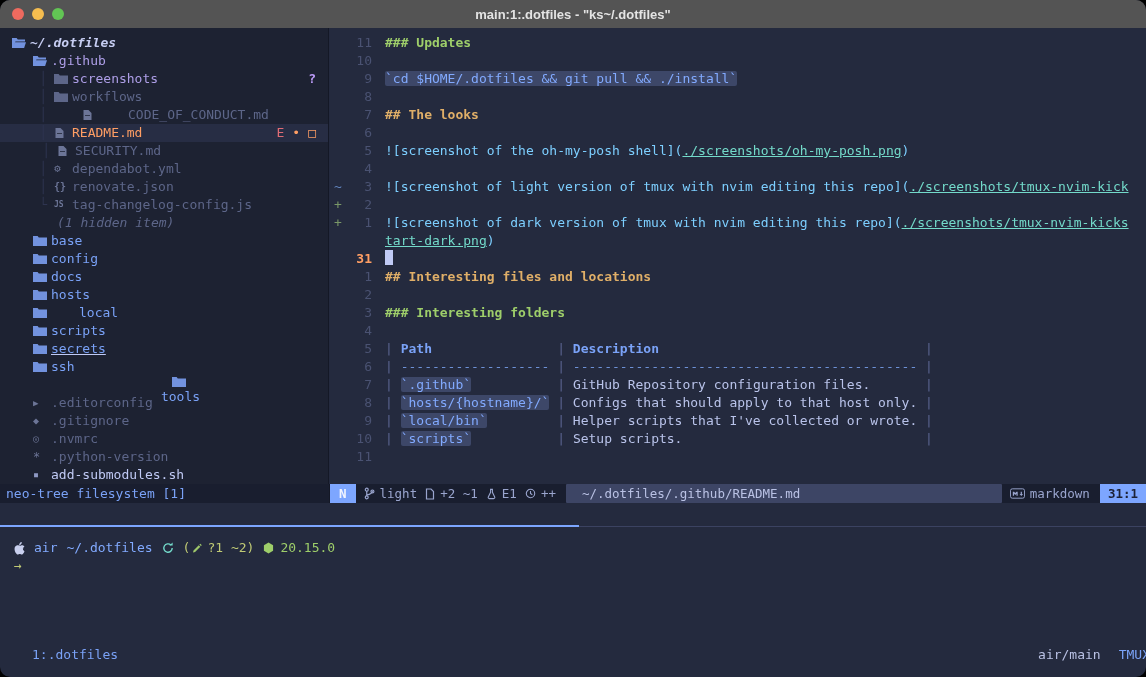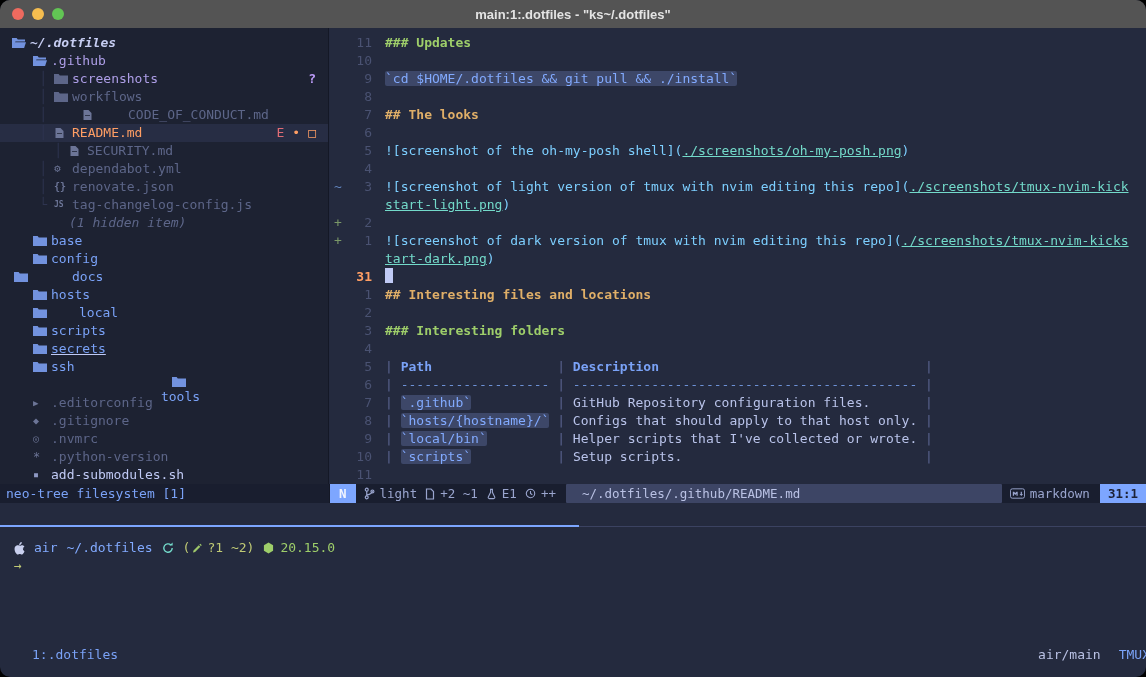--- a/index.html
+++ b/index.html
@@ -110,35 +110,35 @@
                 <path fill="#5d6689" d="M0 1h4.6l1.2 1.6H14V11H0z"></path>
               </svg></span><span class="c-dim">workflows</span></div>
           <div class="trow" style="padding-left: 33px; gap: 28px;"><span class="tguide">│</span><span class="ticon"><svg width="11" height="12" viewBox="0 0 11 12">
                 <path fill="#6c7597" d="M1.5 1h5l3 3v7h-8z"></path>
                 <path fill="#1d2232" d="M3 6.2h5v.9H3z"></path>
               </svg></span><span class="c-dim">CODE_OF_CONDUCT.md</span></div>
           <div class="trow selected" style="padding-left: 33px;"><span class="tguide">│</span><span class="ticon"><svg width="11" height="12" viewBox="0 0 11 12">
                 <path fill="#6c7597" d="M1.5 1h5l3 3v7h-8z"></path>
                 <path fill="#1d2232" d="M3 6.2h5v.9H3z"></path>
               </svg></span><span class="c-orange">README.md</span><span class="badges"><span class="b-red">E</span><span class="b-orange">•</span><span class="b-orange">□</span></span></div>
-          <div class="trow" style="padding-left: 48px;"><span class="tguide">│</span><span class="ticon"><svg width="11" height="12" viewBox="0 0 11 12">
+          <div class="trow" style="padding-left: 36px;"><span class="tguide">│</span><span class="ticon"><svg width="11" height="12" viewBox="0 0 11 12">
                 <path fill="#6c7597" d="M1.5 1h5l3 3v7h-8z"></path>
                 <path fill="#1d2232" d="M3 6.2h5v.9H3z"></path>
               </svg></span><span class="c-dim">SECURITY.md</span></div>
           <div class="trow" style="padding-left: 33px;"><span class="tguide">│</span><span class="ticon"><span style="color:#6c7597;font-size:11px;">⚙</span></span><span class="c-dim">dependabot.yml</span></div>
           <div class="trow" style="padding-left: 33px;"><span class="tguide">│</span><span class="ticon"><span style="color:#6c7597;font-size:10px;font-weight:bold;">{}</span></span><span class="c-dim">renovate.json</span></div>
           <div class="trow" style="padding-left: 33px;"><span class="tguide">└</span><span class="ticon"><span style="color:#6c7597;font-size:8px;font-weight:bold;">JS</span></span><span class="c-dim">tag-changelog-config.js</span></div>
-          <div class="trow" style="padding-left: 30px;"><span class="tguide"> </span><span class="ticon"></span><span class="c-hidden">(1 hidden item)</span></div>
+          <div class="trow" style="padding-left: 18px;"><span class="tguide"> </span><span class="ticon"></span><span class="c-hidden">(1 hidden item)</span></div>
           <div class="trow" style="padding-left: 33px;"><span class="ticon"><svg width="14" height="12" viewBox="0 0 14 12">
                 <path fill="#7292de" d="M0 1h4.6l1.2 1.6H14V11H0z"></path>
               </svg></span><span class="c-blue">base</span></div>
           <div class="trow" style="padding-left: 33px;"><span class="ticon"><svg width="14" height="12" viewBox="0 0 14 12">
                 <path fill="#7292de" d="M0 1h4.6l1.2 1.6H14V11H0z"></path>
               </svg></span><span class="c-blue">config</span></div>
-          <div class="trow" style="padding-left: 14px; gap: 40px;"><span class="ticon"><svg width="14" height="12" viewBox="0 0 14 12">
+          <div class="trow" style="padding-left: 33px;"><span class="ticon"><svg width="14" height="12" viewBox="0 0 14 12">
                 <path fill="#7292de" d="M0 1h4.6l1.2 1.6H14V11H0z"></path>
               </svg></span><span class="c-blue">docs</span></div>
           <div class="trow" style="padding-left: 33px;"><span class="ticon"><svg width="14" height="12" viewBox="0 0 14 12">
                 <path fill="#7292de" d="M0 1h4.6l1.2 1.6H14V11H0z"></path>
               </svg></span><span class="c-blue">hosts</span></div>
           <div class="trow" style="padding-left: 33px; gap: 28px;"><span class="ticon"><svg width="14" height="12" viewBox="0 0 14 12">
                 <path fill="#7292de" d="M0 1h4.6l1.2 1.6H14V11H0z"></path>
               </svg></span><span class="c-blue">local</span></div>
           <div class="trow" style="padding-left: 33px;"><span class="ticon"><svg width="14" height="12" viewBox="0 0 14 12">
                 <path fill="#7292de" d="M0 1h4.6l1.2 1.6H14V11H0z"></path>
@@ -164,21 +164,20 @@
       <div id="erows">
           <div class="erow"><span class="sign s-add"></span><span class="lnum">11</span><span class="ltxt"><span class="seg-h3">### Updates</span></span></div>
           <div class="erow"><span class="sign s-add"></span><span class="lnum">10</span><span class="ltxt"></span></div>
           <div class="erow"><span class="sign s-add"></span><span class="lnum">9</span><span class="ltxt"><span class="seg-icode">`cd $HOME/.dotfiles &amp;&amp; git pull &amp;&amp; ./install`</span></span></div>
           <div class="erow"><span class="sign s-add"></span><span class="lnum">8</span><span class="ltxt"></span></div>
           <div class="erow"><span class="sign s-add"></span><span class="lnum">7</span><span class="ltxt"><span class="seg-h2">## The looks</span></span></div>
           <div class="erow"><span class="sign s-add"></span><span class="lnum">6</span><span class="ltxt"></span></div>
           <div class="erow"><span class="sign s-add"></span><span class="lnum">5</span><span class="ltxt"><span class="seg-link">![screenshot of the oh-my-posh shell](</span><span class="seg-url">./screenshots/oh-my-posh.png</span><span class="seg-link">)</span></span></div>
           <div class="erow"><span class="sign s-add"></span><span class="lnum">4</span><span class="ltxt"></span></div>
           <div class="erow"><span class="sign s-chg">~</span><span class="lnum">3</span><span class="ltxt"><span class="seg-link">![screenshot of light version of tmux with nvim editing this repo](</span><span class="seg-url">./screenshots/tmux-nvim-kick</span></span></div>
-          <div class="erow"><span class="sign s-add"></span><span class="lnum"></span><span class="ltxt"><span class="seg-url">start-light.png</span><span class="seg-link">)</span></span></div>
           <div class="erow"><span class="sign s-add">+</span><span class="lnum">2</span><span class="ltxt"></span></div>
           <div class="erow"><span class="sign s-add">+</span><span class="lnum">1</span><span class="ltxt"><span class="seg-link">![screenshot of dark version of tmux with nvim editing this repo](</span><span class="seg-url">./screenshots/tmux-nvim-kicks</span></span></div>
           <div class="erow"><span class="sign s-add"></span><span class="lnum"></span><span class="ltxt"><span class="seg-url">tart-dark.png</span><span class="seg-link">)</span></span></div>
           <div class="erow"><span class="sign s-add"></span><span class="lnum cur">31</span><span class="ltxt"><span class="cursorblock"></span></span></div>
           <div class="erow"><span class="sign s-add"></span><span class="lnum">1</span><span class="ltxt"><span class="seg-h2">## Interesting files and locations</span></span></div>
           <div class="erow"><span class="sign s-add"></span><span class="lnum">2</span><span class="ltxt"></span></div>
           <div class="erow"><span class="sign s-add"></span><span class="lnum">3</span><span class="ltxt"><span class="seg-h3">### Interesting folders</span></span></div>
           <div class="erow"><span class="sign s-add"></span><span class="lnum">4</span><span class="ltxt"></span></div>
           <div class="erow"><span class="sign s-add"></span><span class="lnum">5</span><span class="ltxt"><span class="seg-pipe">| </span><span class="seg-th">Path</span><span class="seg-txt">               </span><span class="seg-pipe"> | </span><span class="seg-th">Description</span><span class="seg-txt">                                 </span><span class="seg-pipe"> |</span></span></div>
           <div class="erow"><span class="sign s-add"></span><span class="lnum">6</span><span class="ltxt"><span class="seg-pipe">| </span><span class="seg-dash">-------------------</span><span class="seg-pipe"> | </span><span class="seg-dash">--------------------------------------------</span><span class="seg-pipe"> |</span></span></div>

